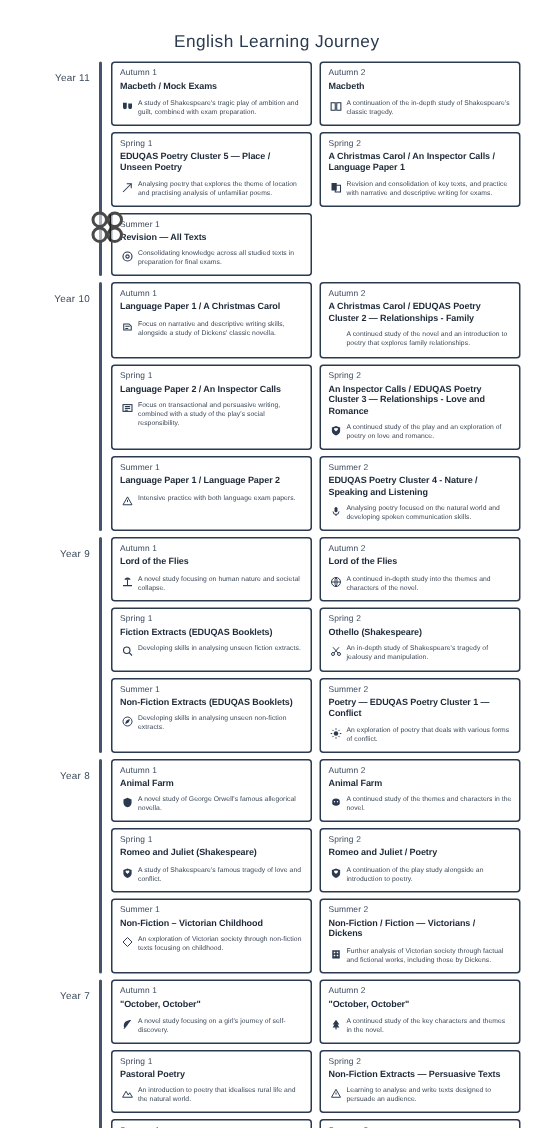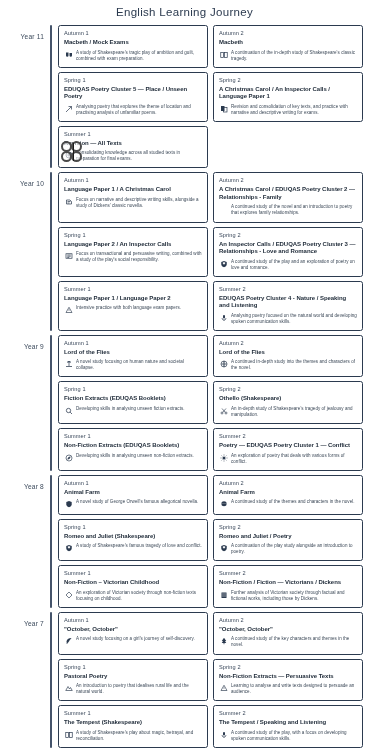--- a/index.html
+++ b/index.html
@@ -9,21 +9,21 @@
     height: 752px;
     overflow: hidden;
     background: #ffffff;
     font-family: "Liberation Sans", sans-serif;
   }
 
   .page {
     width: 369px;
     height: 752px;
     background: #ffffff;
-    padding: 0;
+    padding: 16px;
     position: relative;
   }
 
   .page-title {
     text-align: center;
     font-size: 11.5px;
     font-weight: 400;
     color: #2b3a4f;
     letter-spacing: 0.3px;
     padding-top: 6px;

